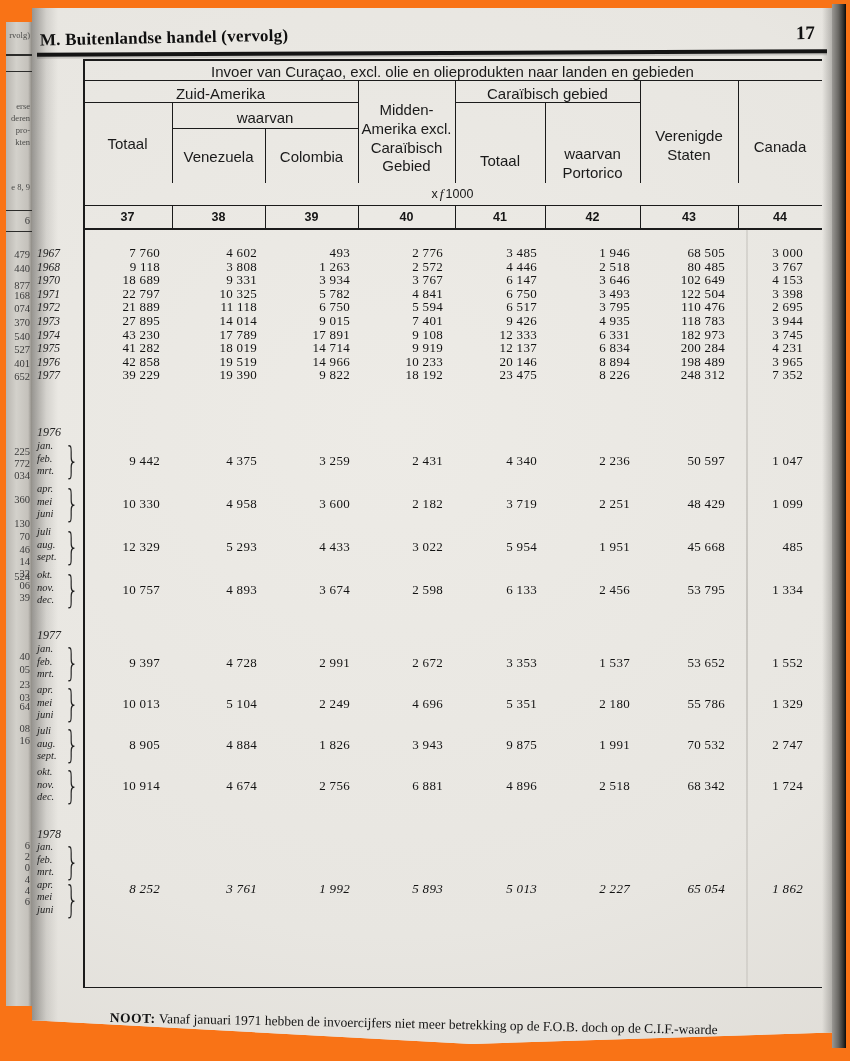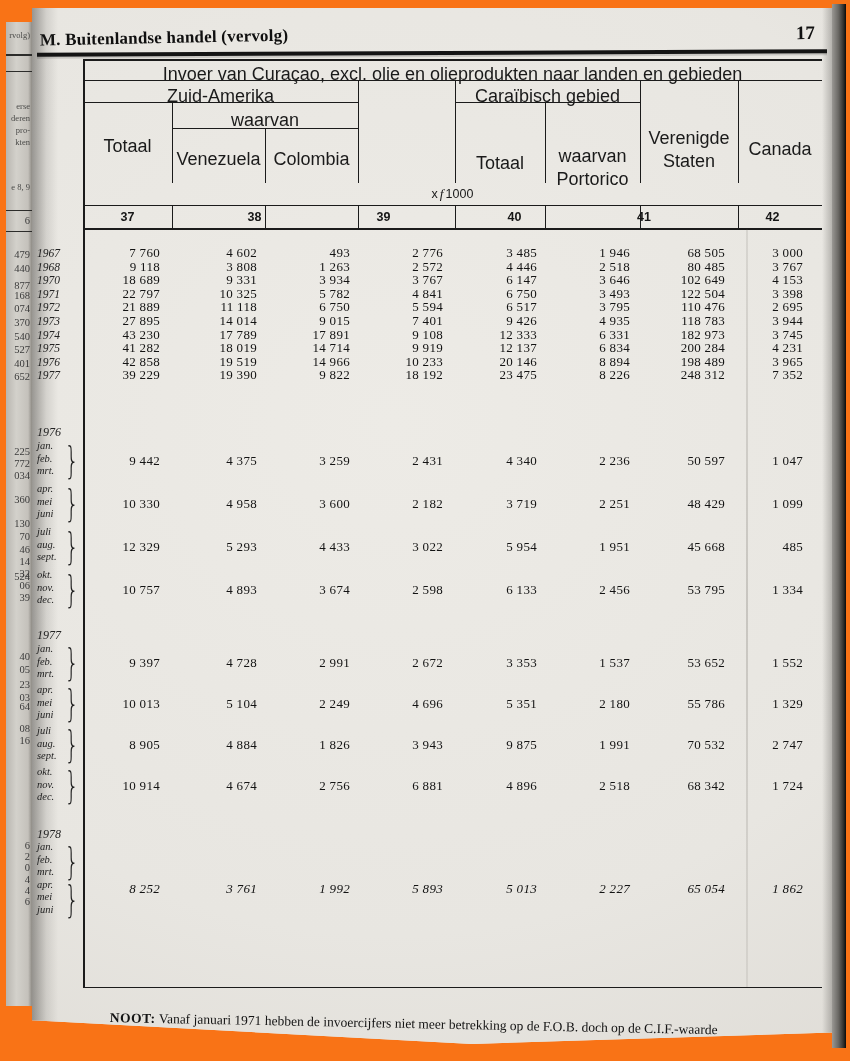--- a/index.html
+++ b/index.html
@@ -38,33 +38,33 @@
   #hdr-page{position:absolute;left:764px;top:14px;font-size:19px;font-weight:bold;color:#101010;
         transform:rotate(-1deg);}
   #hdr-rule{position:absolute;left:5px;top:43px;width:790px;height:4px;background:#141414;
         transform:rotate(-0.25deg);box-shadow:0 2px 0 rgba(20,20,20,0.15);}
 
   
   #tbl{position:absolute;left:51px;top:51px;width:739px;height:936px;}
   .hline,.vline{position:absolute;background:#1b1b1b;}
   .hline{height:1.4px;}
   .vline{width:1.4px;}
-  .hcell{position:absolute;font-family:"Liberation Sans",sans-serif;font-size:18px;
+  .hcell{position:absolute;font-family:"Liberation Sans",sans-serif;font-size:15px;
          color:#1a1a1a;text-align:center;line-height:1.25;}
   #crease{position:absolute;left:663px;top:170px;width:2px;height:758px;
          background:linear-gradient(180deg,rgba(80,75,68,0.12),rgba(80,75,68,0.22),rgba(80,75,68,0.10));}
 
   
   #unit{position:absolute;left:0;top:127px;width:739px;text-align:center;
         font-family:"Liberation Sans",sans-serif;font-size:12.5px;color:#1a1a1a;}
   #unit .fl{font-family:"Liberation Serif",serif;font-style:italic;font-size:13.5px;padding:0 2px;}
 
   
   #colnums{position:absolute;left:0;top:146px;width:739px;height:23px;display:grid;
-        grid-template-columns:89px 93px 93px 97px 90px 95px 98px 84px;gap:36px;}
+        grid-template-columns:89px 93px 93px 97px 90px 95px 98px 84px;}
   #colnums span{display:flex;align-items:center;justify-content:center;
         font-family:"Liberation Sans",sans-serif;font-size:12.5px;font-weight:bold;color:#161616;}
 
   
   #rows{position:absolute;left:-51px;top:169px;width:790px;}
   .grid9{display:grid;grid-template-columns:51px 89px 93px 93px 97px 90px 95px 98px 84px;}
   .cell{font-size:13px;color:#131313;text-align:right;white-space:nowrap;letter-spacing:0.3px;}
   .cell:nth-child(2){padding-right:12px;}
   .cell:nth-child(3){padding-right:8px;}
   .cell:nth-child(4){padding-right:8px;}
@@ -233,20 +233,26 @@
       <div class="vline" style="left:655px;top:146px;height:23px;"></div>
       <div id="crease"></div>
 
       <div class="hcell" style="left:0;top:4px;width:739px;">Invoer van Curaçao, excl. olie en olieprodukten naar landen en gebieden</div>
       <div class="hcell" style="left:0;top:26px;width:275px;">Zuid-Amerika</div>
       <div class="hcell" style="left:372px;top:26px;width:185px;">Caraïbisch gebied</div>
       <div class="hcell" style="left:0;top:76px;width:89px;">Totaal</div>
       <div class="hcell" style="left:89px;top:50px;width:186px;">waarvan</div>
       <div class="hcell" style="left:89px;top:89px;width:93px;">Venezuela</div>
       <div class="hcell" style="left:182px;top:89px;width:93px;">Colombia</div>
+      <div class="hcell" style="left:275px;top:42px;width:97px;">
+        <span>Midden-</span><br>
+        <span>Amerika excl.</span><br>
+        <span>Caraïbisch</span><br>
+        <span>Gebied</span>
+      </div>
       <div class="hcell" style="left:372px;top:93px;width:90px;">Totaal</div>
       <div class="hcell" style="left:462px;top:86px;width:95px;">
         <span>waarvan</span><br>
         <span>Portorico</span>
       </div>
       <div class="hcell" style="left:557px;top:68px;width:98px;">
         <span>Verenigde</span><br>
         <span>Staten</span>
       </div>
       <div class="hcell" style="left:655px;top:79px;width:84px;">Canada</div>

